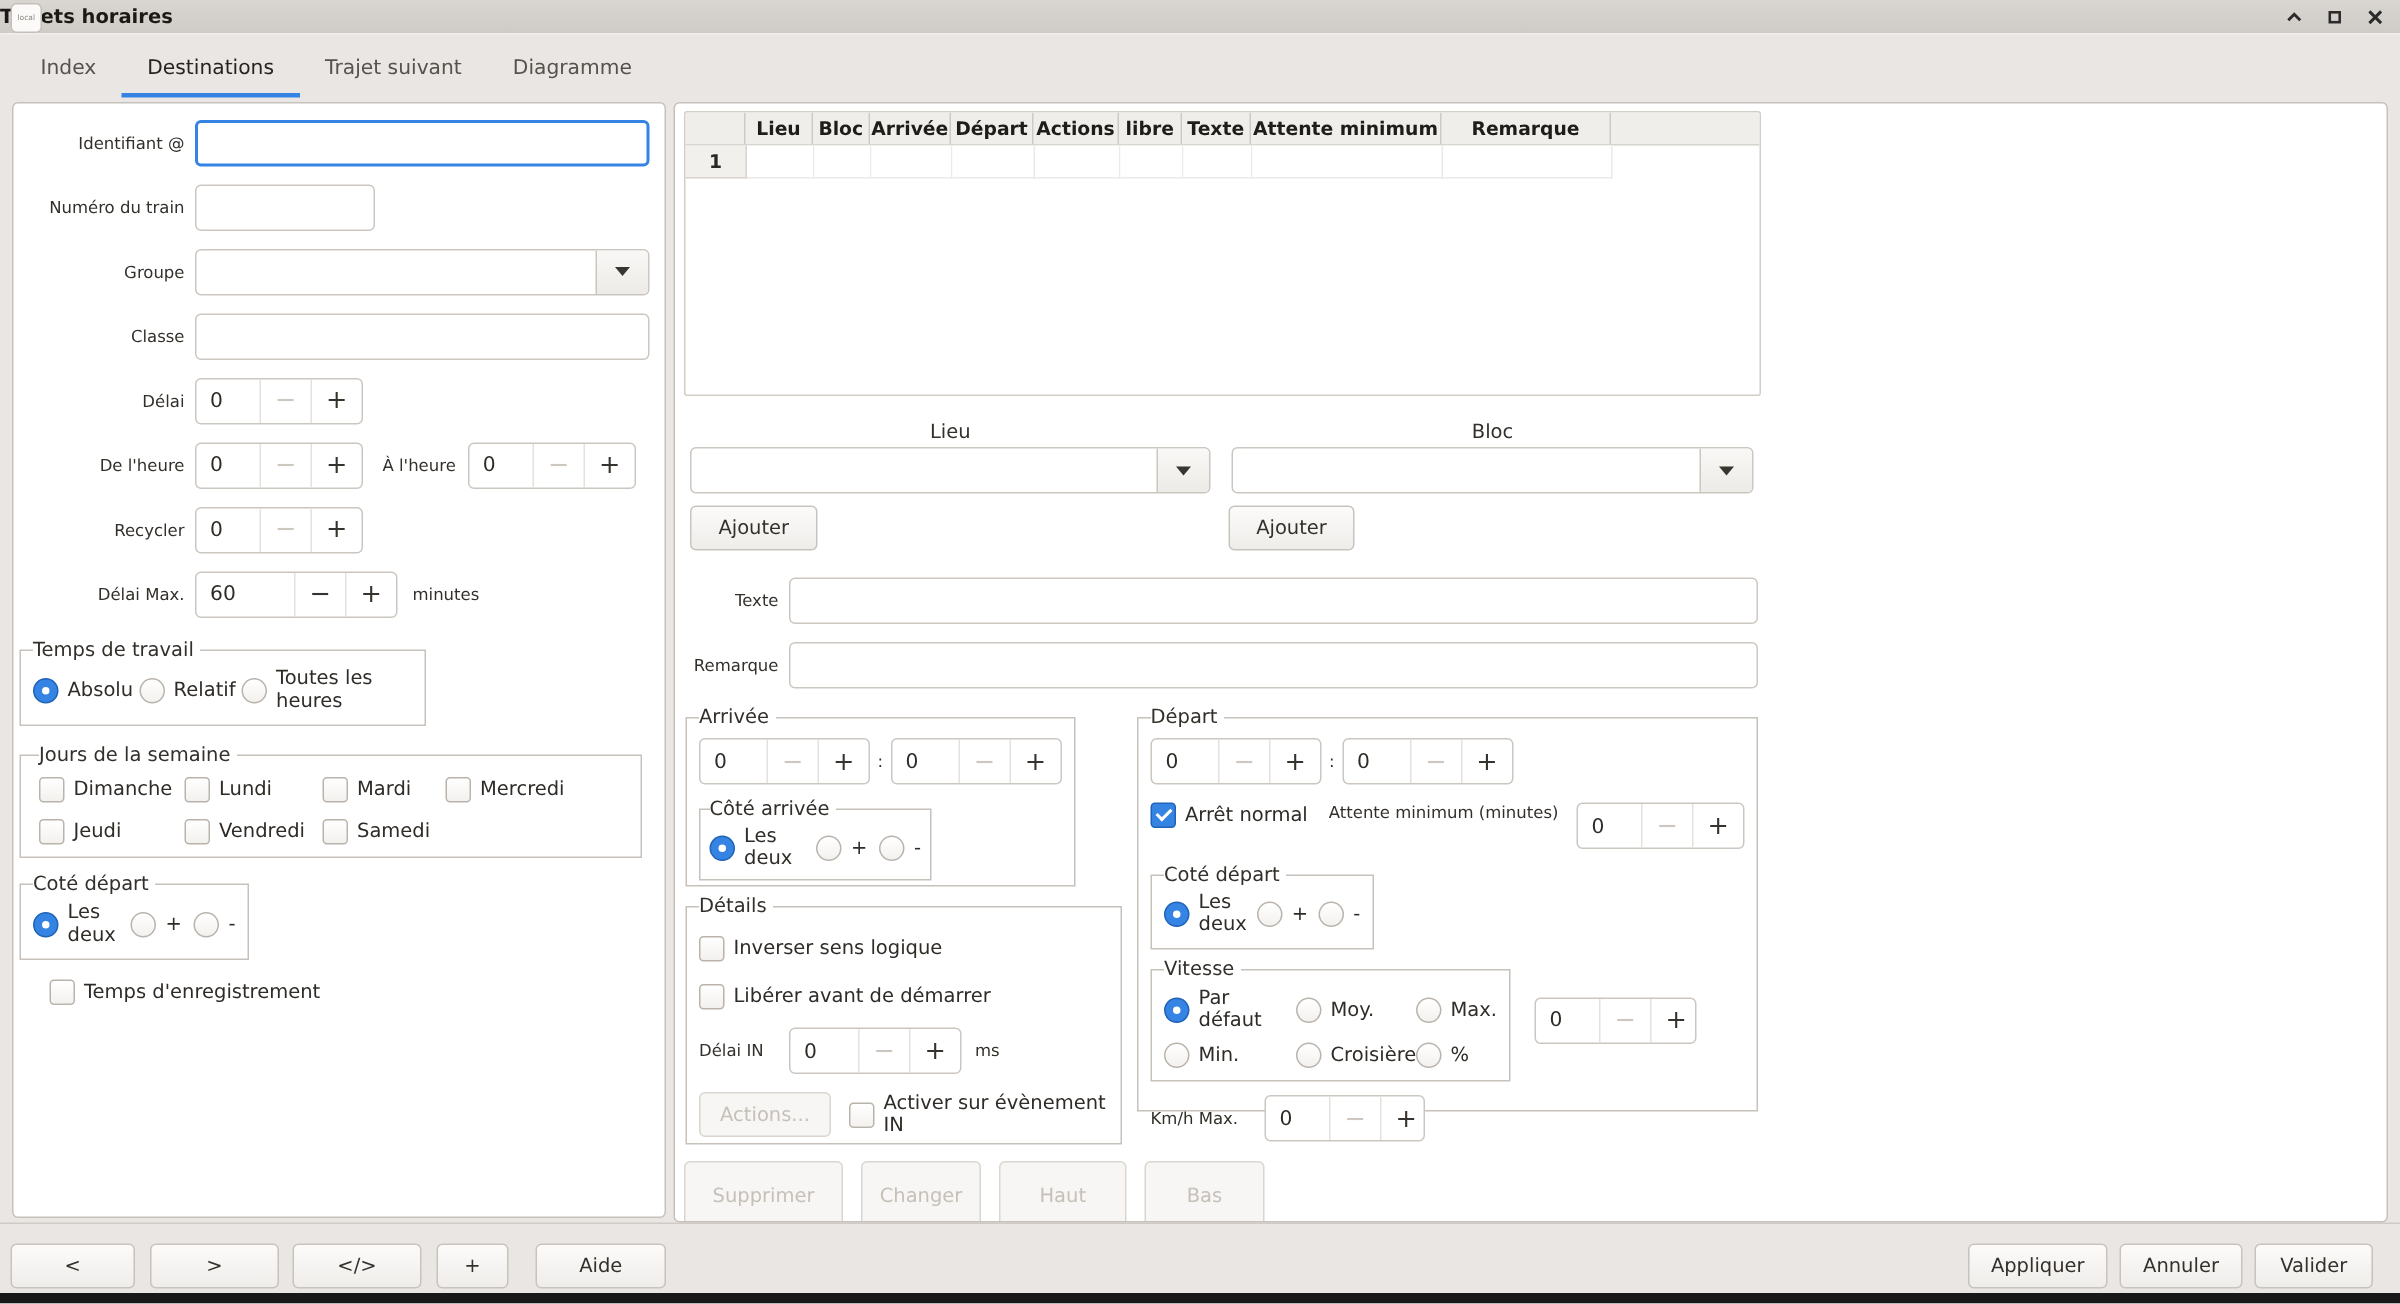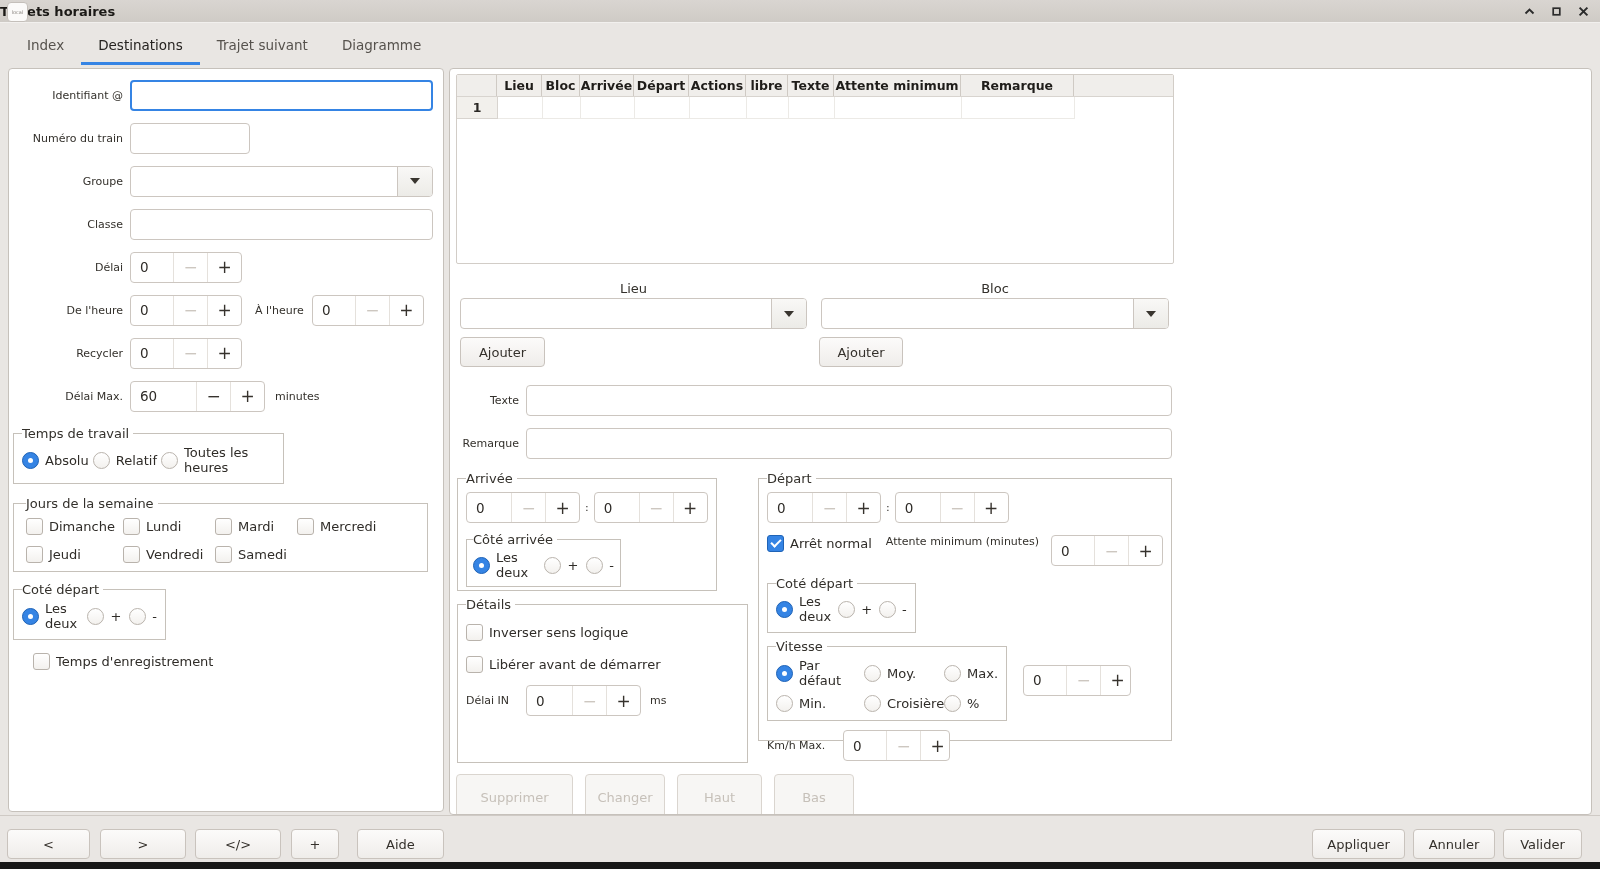--- a/index.html
+++ b/index.html
@@ -370,20 +370,27 @@
         </div>
         <div style="display:flex;align-items:center;margin-top:12px">
           <span class="lbl" style="width:52px;margin-right:8px">Délai IN</span>
           <div class="spin" style="width:115px">
             <span class="val">0</span>
             <span class="sbtn minus dim"></span>
             <span class="sbtn plus"></span>
           </div>
           <span class="lbl" style="margin-left:9px">ms</span>
         </div>
+        <div style="display:flex;align-items:center;margin-top:12px;gap:12px">
+          <div class="btn disabled" style="width:88px">Actions...</div>
+          <span class="citem">
+            <span class="check"></span>
+            <span>Activer sur évènement IN</span>
+          </span>
+        </div>
       </fieldset>
 
       <fieldset class="abs" style="left:308px;top:402px;width:414px;height:270px">
         <legend>Départ</legend>
         <div style="display:flex;align-items:center;gap:5px;margin-top:4px">
           <div class="spin" style="width:114px">
             <span class="val">0</span>
             <span class="sbtn minus dim"></span>
             <span class="sbtn plus"></span>
           </div>
@@ -463,21 +470,21 @@
           <span class="lbl" style="width:70px">Km/h Max.</span>
           <div class="spin" style="width:107px;margin-left:6px">
             <span class="val">0</span>
             <span class="sbtn minus dim"></span>
             <span class="sbtn plus"></span>
           </div>
         </div>
       </fieldset>
 
       <div class="abs" style="left:6px;top:705px;display:flex;gap:12px">
-        <div class="btn disabled" style="width:117px;height:46px">Supprimer</div>
+        <div class="btn disabled" style="width:106px;height:46px">Supprimer</div>
         <div class="btn disabled" style="width:80px;height:46px">Changer</div>
         <div class="btn disabled" style="width:85px;height:46px">Haut</div>
         <div class="btn disabled" style="width:80px;height:46px">Bas</div>
       </div>
 
     </div>
   </div>
 </div>
 
 <div class="footer">

